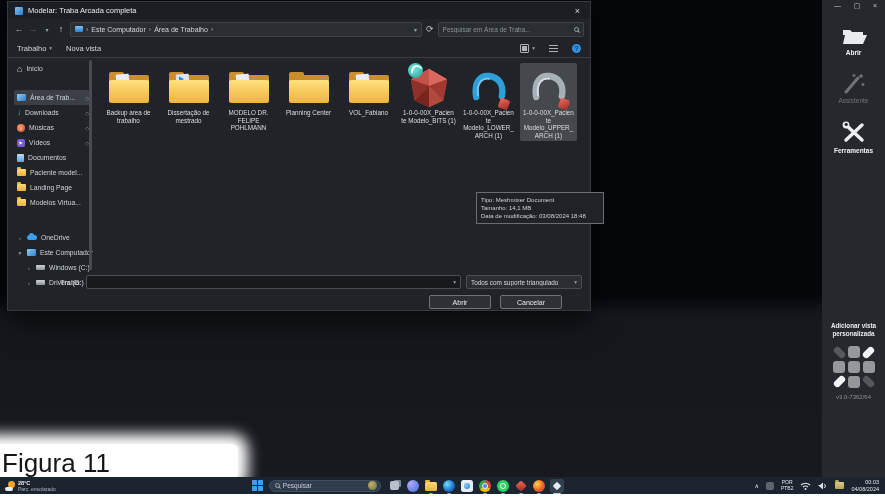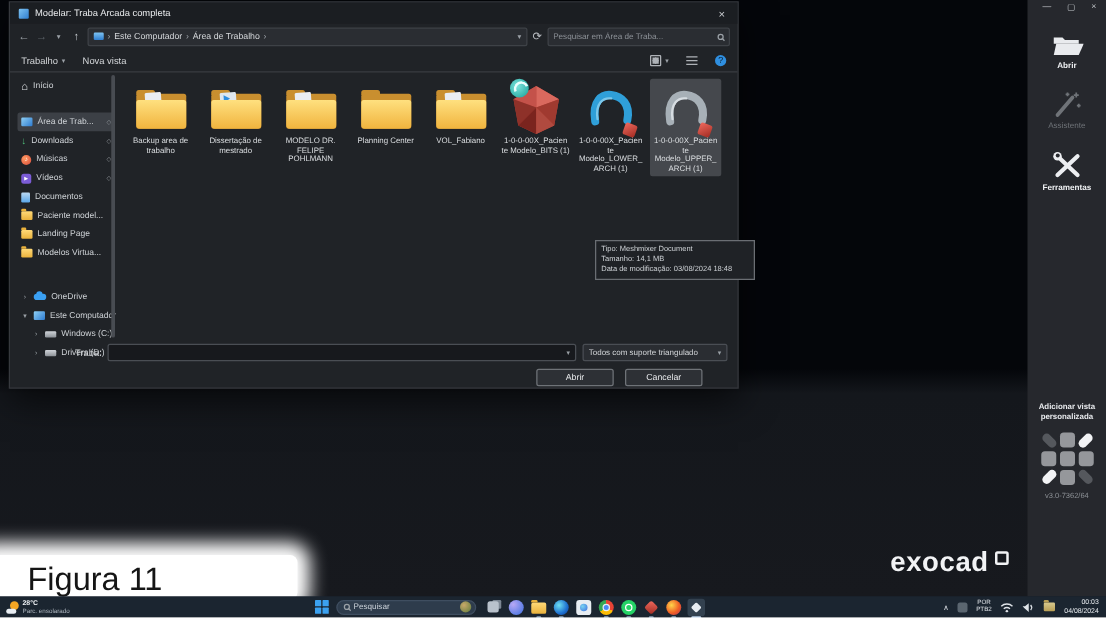--- a/index.html
+++ b/index.html
@@ -6,21 +6,21 @@
   html,body { background:#ffffff; }
   .canvas { position:relative; width:885px; height:497px; overflow:hidden; background:#fff; }
 
   
   .app-bg { position:absolute; inset:0 0 3px 0;
     background:linear-gradient(180deg,#04060a 0px,#04060a 295px,#14171c 315px,#17191e 477px); }
 
   
   .caption-bg { position:absolute; left:-12px; top:444px; width:250px; height:36px; background:#fff;
     box-shadow:0 0 14px 10px #fff; border-radius:6px; z-index:3; }
-  .caption { position:absolute; left:22px; top:448px; font-size:26px; color:#151515; z-index:3; letter-spacing:0px; }
+  .caption { position:absolute; left:2px; top:448px; font-size:26px; color:#151515; z-index:3; letter-spacing:0px; }
 
   
   .dialog { position:absolute; left:8px; top:2px; width:582px; height:308px; background:#202327;
     box-shadow:0 0 0 1px #36393e, 0 10px 28px rgba(0,0,0,.65); z-index:4; font-size:7px; color:#d9dcdf; }
   .titlebar { height:17px; display:flex; align-items:center; gap:5px; padding:0 7px; background:#1b1e22; }
   .titlebar .t-ico { width:8px; height:8px; border-radius:1px; background:linear-gradient(135deg,#7ec3f2,#2f7ed0); }
   .titlebar .t-title { font-size:7.5px; color:#e8eaec; }
   .titlebar .t-close { margin-left:auto; font-size:9px; color:#cfd2d6; cursor:default; padding:0 3px; }
 
   .addr { height:20px; display:flex; align-items:center; gap:4px; padding:0 6px; }
@@ -453,24 +453,20 @@
       <span class="vc-sq" style="left:0; top:15px"></span>
       <span class="vc-sq" style="left:30px; top:15px"></span>
       <span class="vc-pill" style="left:29px; top:3px;  background:#f2f3f5; transform:rotate(-45deg)"></span>
       <span class="vc-pill" style="left:0px;  top:32px; background:#f2f3f5; transform:rotate(-45deg)"></span>
       <span class="vc-pill" style="left:0px;  top:3px;  background:#55585d; transform:rotate(45deg)"></span>
       <span class="vc-pill" style="left:29px; top:32px; background:#55585d; transform:rotate(45deg)"></span>
     </div>
     <div class="version">v3.0-7362/64</div>
   </div>
 
-  <div class="exo-logo">
-    <span class="exo-text">exocad</span>
-    <span class="exo-mark"></span>
-  </div>
   <div class="caption-bg"></div>
   <div class="caption">Figura 11</div>
 
   <div class="taskbar">
     <div class="weather">
       <span class="w-ico"></span>
       <span class="w-txt">
         <span class="w-temp">28°C</span>
         <span class="w-cond">Parc. ensolarado</span>
       </span>

